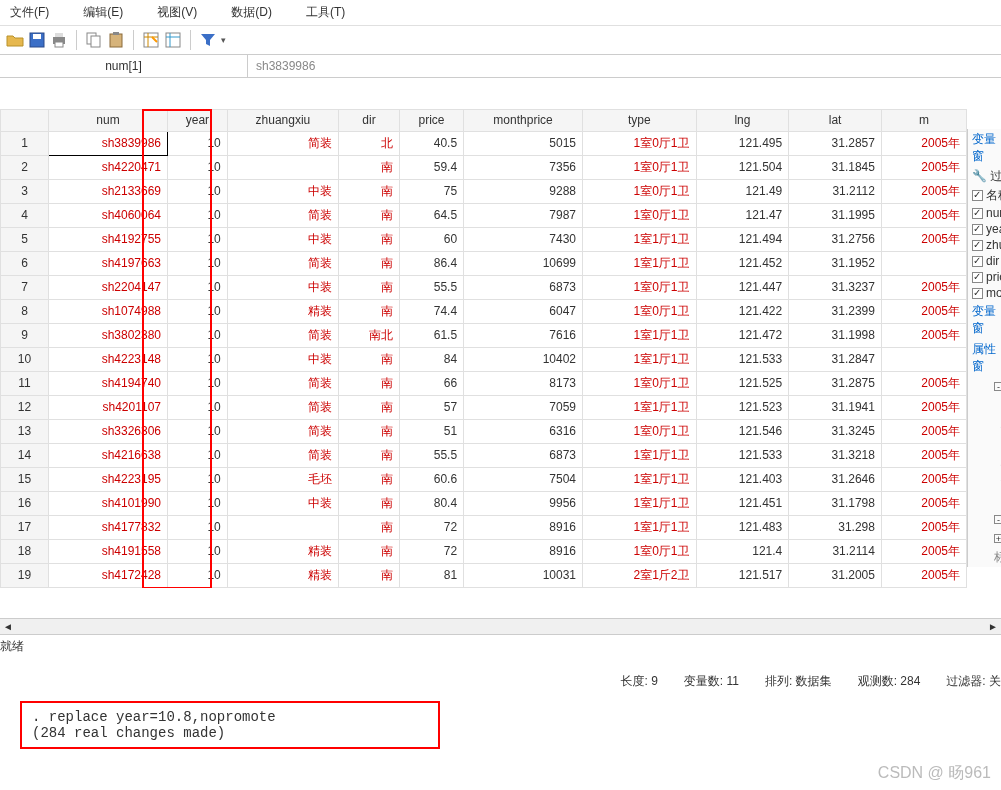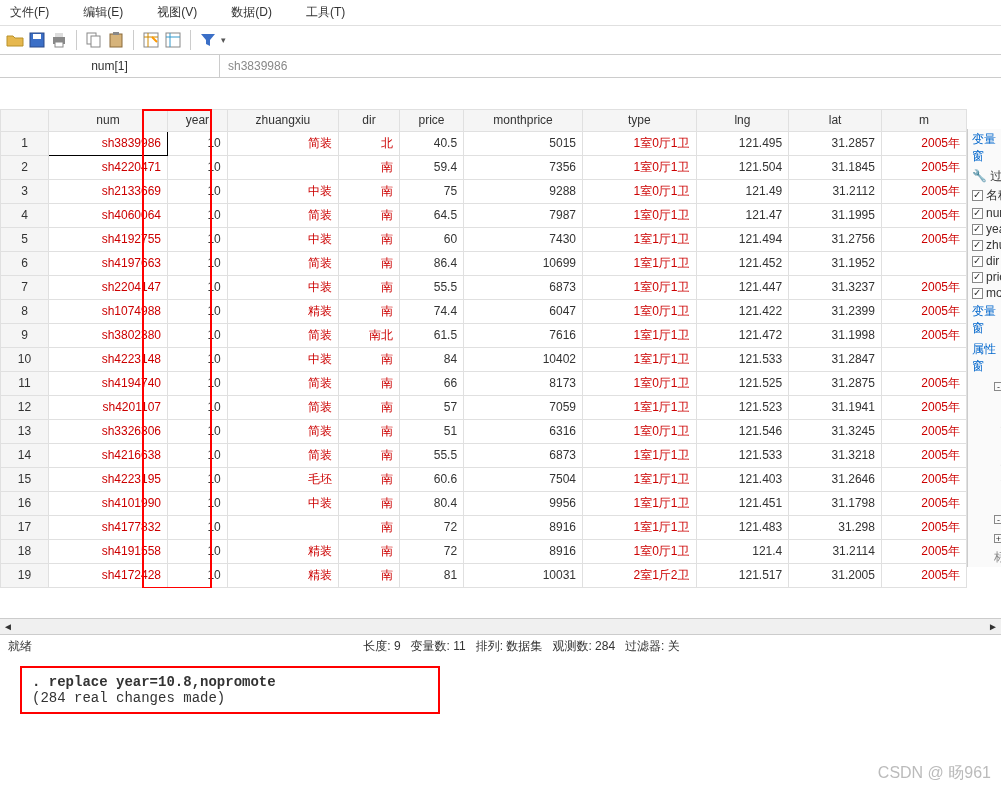--- a/index.html
+++ b/index.html
@@ -3,41 +3,41 @@
 <meta charset="utf-8">
 <style>
 * { box-sizing: border-box; margin: 0; padding: 0; }
 body { font-family: "Microsoft YaHei", Arial, sans-serif; font-size: 12px; color: #333; background: #fff; width: 1001px; height: 790px; overflow: hidden; position: relative; }
 .menubar { display: flex; gap: 34px; padding: 4px 10px; background: #fff; border-bottom: 1px solid #e0e0e0; }
 .menubar span { cursor: pointer; }
 .toolbar { display: flex; gap: 4px; padding: 4px 6px; border-bottom: 1px solid #ccc; align-items: center; }
 .toolbar .sep { width: 1px; height: 20px; background: #ccc; margin: 0 4px; }
 .toolbar .icon { width: 18px; height: 18px; display: inline-block; }
 .filter-row { display: flex; border-bottom: 1px solid #ccc; }
-.filter-row .cell-name { width: 220px; padding: 4px 0; text-align: center; border-right: 1px solid #ccc; }
+.filter-row .cell-name { width: 248px; padding: 4px 0; text-align: center; border-right: 1px solid #ccc; }
 .filter-row .cell-value { flex: 1; padding: 4px 8px; color: #888; }
 .main-area { display: flex; height: 540px; align-items: center; }
 .data-grid { flex: 1; overflow: auto; position: relative; }
 .data-grid table { border-collapse: collapse; width: 100%; }
 .data-grid th, .data-grid td { border: 1px solid #e0e0e0; padding: 3px 6px; text-align: right; font-size: 12px; height: 22px; white-space: nowrap; }
 .data-grid th { background: #f5f5f5; text-align: center; font-weight: normal; }
 .data-grid .row-num { background: #f5f5f5; text-align: center; width: 48px; }
 .data-grid td.red { color: #c00; }
 .data-grid td.sel { border: 1px solid #000 !important; }
 .year-box { position: absolute; border: 2px solid #f00; pointer-events: none; }
 .right-panel { width: 34px; border-left: 1px solid #ccc; background: #fafafa; overflow: hidden; font-size: 12px; }
 .right-panel .hdr { color: #0066cc; padding: 2px 4px; }
 .right-panel .chk { padding: 1px 4px; white-space: nowrap; overflow: hidden; }
 .right-panel .pm { padding: 1px 11px; white-space: nowrap; overflow: hidden; margin-left: 15px; }
 .right-panel .gray { color: #888; }
-.status-bar { border-top: 1px solid #ccc; padding: 3px 8px; display: flex; gap: 18px; font-size: 12px; }
+.status-bar { border-top: 1px solid #ccc; padding: 3px 0; display: flex; gap: 18px; font-size: 12px; }
 .status-bar .left { flex: 0 0 auto; }
-.status-bar .right { flex: 1; display: flex; justify-content: center; gap: 10px; }
+.status-bar .right { flex: 1; display: flex; justify-content: flex-end; gap: 26px; margin-top: 35px; }
 .console-box { margin: 8px 20px; border: 2px solid #f00; padding: 6px 10px; font-family: "Courier New", monospace; font-size: 14px; width: 420px; }
-.console-box .cmd { font-weight: bold; }
+.console-box .cmd { font-weight: normal; }
 .scroll-h { height: 16px; border-top: 1px solid #ccc; background: #f0f0f0; display: flex; align-items: center; }
 .scroll-h .arrow { width: 16px; text-align: center; font-size: 10px; }
 .scroll-h .track { flex: 1; }
 .watermark { position: absolute; bottom: 6px; right: 10px; color: #bbb; font-size: 16px; }
 .cb { display:inline-block; width:11px; height:11px; border:1px solid #888; margin-right:3px; vertical-align:middle; background:#fff; position:relative; }
 .cb::after { content:"✓"; font-size:10px; position:absolute; top:-2px; left:0; color:#333; }
 .pm-icon { display:inline-block; width:9px; height:9px; border:1px solid #888; margin-right:3px; text-align:center; line-height:8px; font-size:9px; }
 </style>
 </head>
 <body>

